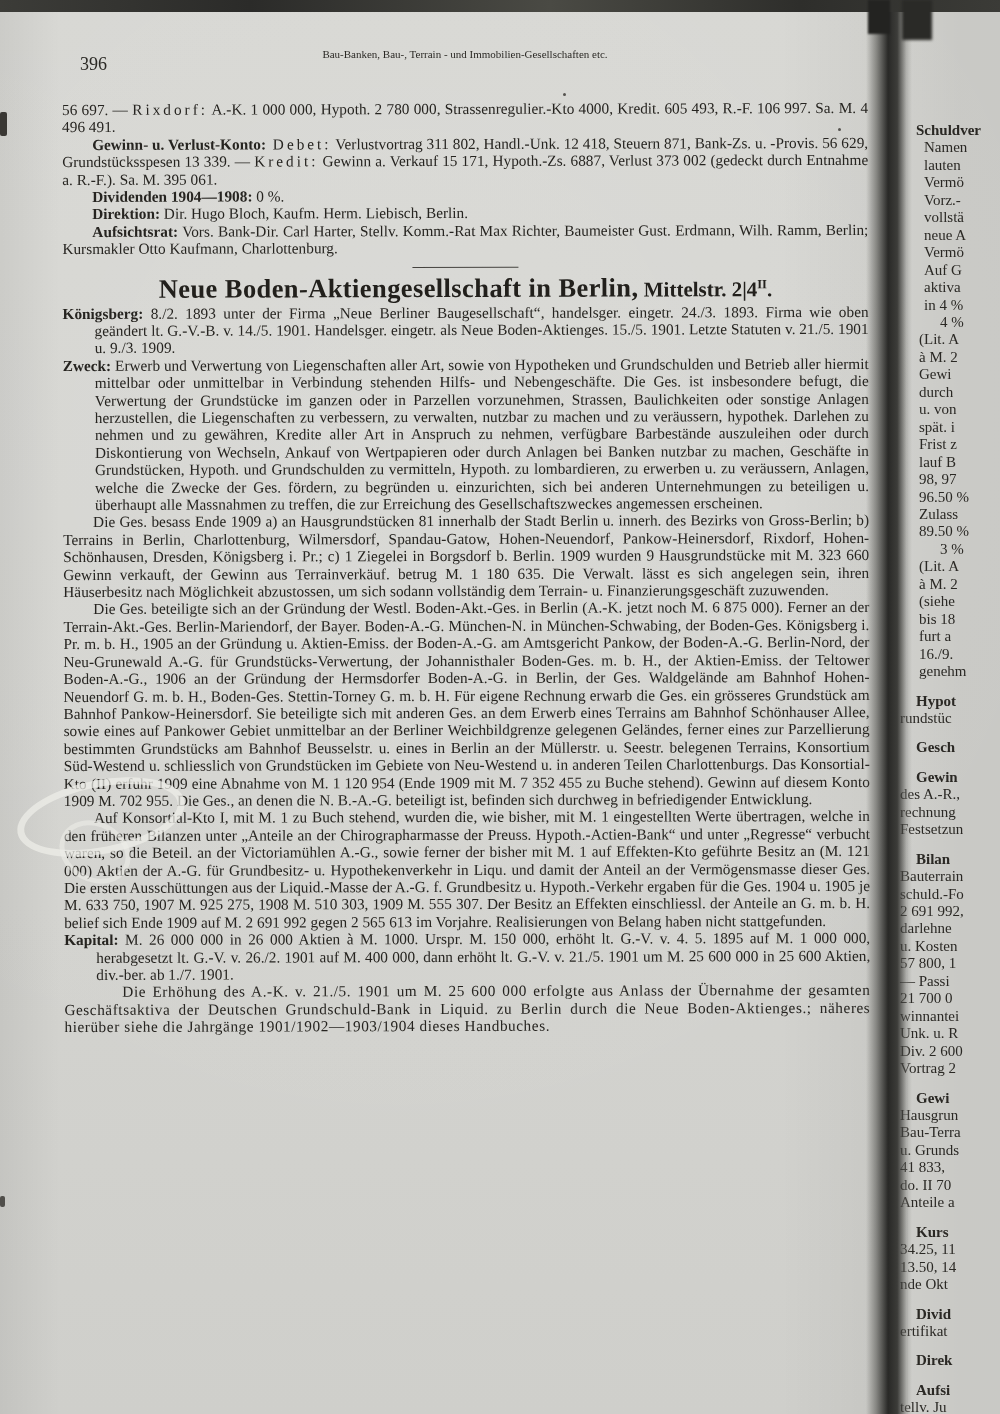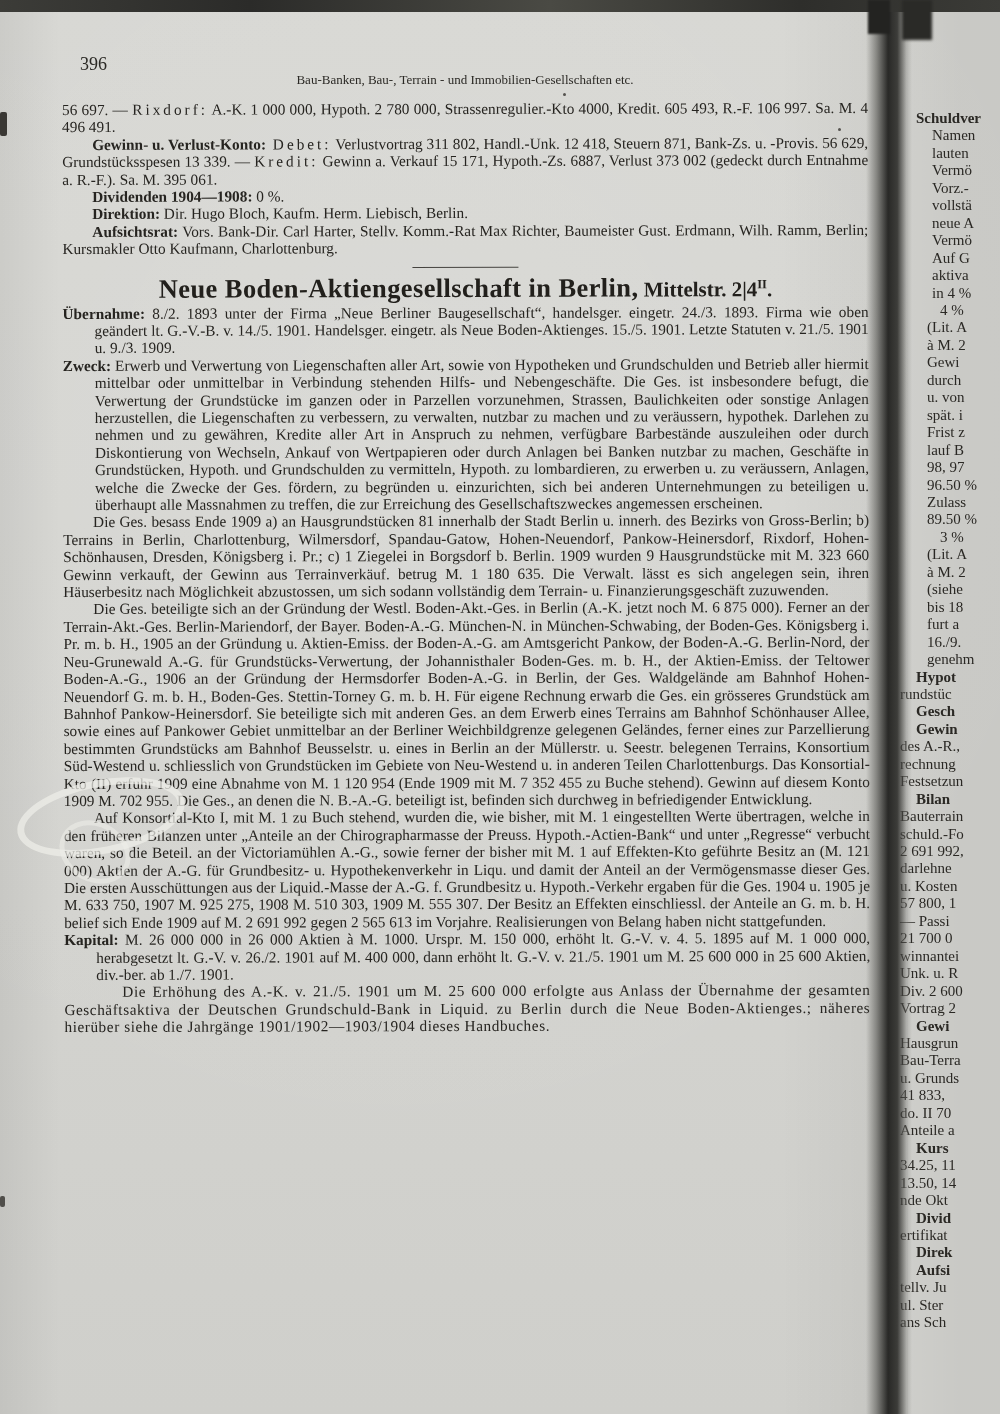--- a/index.html
+++ b/index.html
@@ -25,45 +25,45 @@
   .speck1{position:absolute;left:0;top:112px;width:7px;height:24px;background:#3a3834;border-radius:2px;z-index:3;}
   .speck2{position:absolute;left:0;top:1196px;width:5px;height:11px;background:#504e4a;border-radius:2px;z-index:3;}
   .dot1{position:absolute;left:563px;top:93px;width:3px;height:3px;background:#55534f;border-radius:50%;z-index:3;}
   .dot2{position:absolute;left:838px;top:128px;width:3px;height:3px;background:#55534f;border-radius:50%;z-index:3;}
   .swirl{position:absolute;left:16px;top:780px;width:156px;height:60px;
     border:7px solid rgba(238,238,233,0.72);border-radius:50%;transform:rotate(-11deg);z-index:5;}
   .swirl2{position:absolute;left:58px;top:822px;width:64px;height:50px;
     border:5px solid rgba(238,238,233,0.55);border-radius:50%;transform:rotate(28deg);z-index:5;}
 
   .page-num{position:absolute;left:80px;top:54px;font-size:18px;color:#2b2925;z-index:2;}
-  .running-title{position:absolute;left:62px;top:72px;width:806px;text-align:center;
-    font-size:13px;color:#2b2925;z-index:2;}
+  .running-title{position:absolute;left:62px;top:48px;width:806px;text-align:center;
+    font-size:11px;color:#2b2925;z-index:2;}
 
   .main-col{position:absolute;left:62px;top:101px;width:806px;z-index:2;
     font-size:15.3px;line-height:17.4px;text-align:justify;color:#262420;
     transform:rotate(-0.15deg);transform-origin:0 0;}
   .p{margin:0;}
   .ind-first{text-indent:30px;}
   .ind-deep{text-indent:58px;letter-spacing:0.55px;}
   .hang{padding-left:32px;text-indent:-32px;}
   .sperr{letter-spacing:3px;}
   .divider{width:106px;height:1.5px;background:#45433f;margin:10px auto 9px auto;}
   .entry-heading{margin:3px 0 3px 0;text-align:center;white-space:nowrap;font-weight:bold;color:#22201c;}
   .eh-main{font-size:26.5px;letter-spacing:0.4px;}
   .eh-addr{font-size:21px;margin-top:40px;}
   .eh-sup{font-size:12.5px;vertical-align:8px;}
 
   .right-frag{position:absolute;left:908px;top:110px;width:92px;z-index:3;
     font-size:15px;line-height:17.45px;color:#2a2824;}
   .frag-line{white-space:nowrap;overflow:visible;}
-  .frag-bold{font-weight:bold;}
+  .frag-bold{font-weight:bold;margin-top:12px;}
   .indneg{margin-left:-8px;}
-  .ind0{margin-left:19px;}
+  .ind0{margin-left:11px;}
   .ind1{margin-left:8px;}
-  .ind2{margin-left:24px;}
+  .ind2{margin-left:16px;}
   .ind3{margin-left:32px;}
 </style>
 </head>
 <body>
 
 <div class="page">
   <div class="right-paper"></div>
   <div class="shade"></div>
 
   <div class="page-num">396</div>
@@ -77,21 +77,21 @@
     <p class="p ind-first"><b>Dividenden 1904—1908:</b><span> 0 %.</span></p>
 
     <p class="p ind-first"><b>Direktion:</b><span> Dir. Hugo Bloch, Kaufm. Herm. Liebisch, Berlin.</span></p>
 
     <p class="p ind-first"><b>Aufsichtsrat:</b><span> Vors. Bank-Dir. Carl Harter, Stellv. Komm.-Rat Max Richter, Baumeister Gust. Erdmann, Wilh. Ramm, Berlin; Kursmakler Otto Kaufmann, Charlottenburg.</span></p>
 
     <div class="divider"></div>
 
     <div class="entry-heading"><span class="eh-main">Neue Boden-Aktiengesellschaft in Berlin,</span><span class="eh-addr"> Mittelstr. 2|4</span><span class="eh-addr eh-sup">II</span><span class="eh-addr">.</span></div>
 
-    <p class="p hang"><b>Übernahme:</b><span> 8./2. 1893 unter der Firma „Neue Berliner Baugesellschaft“, handelsger. eingetr. 24./3. 1893.  Firma wie oben geändert lt. G.-V.-B. v. 14./5. 1901.  Handelsger. eingetr. als Neue Boden-Aktienges. 15./5. 1901.  Letzte Statuten v. 21./5. 1901 u. 9./3. 1909.</span></p>
+    <p class="p hang"><b>Königsberg:</b><span> 8./2. 1893 unter der Firma „Neue Berliner Baugesellschaft“, handelsger. eingetr. 24./3. 1893.  Firma wie oben geändert lt. G.-V.-B. v. 14./5. 1901.  Handelsger. eingetr. als Neue Boden-Aktienges. 15./5. 1901.  Letzte Statuten v. 21./5. 1901 u. 9./3. 1909.</span></p>
 
     <p class="p hang"><b>Zweck:</b><span> Erwerb und Verwertung von Liegenschaften aller Art, sowie von Hypotheken und Grundschulden und Betrieb aller hiermit mittelbar oder unmittelbar in Verbindung stehenden Hilfs- und Nebengeschäfte.  Die Ges. ist insbesondere befugt, die Verwertung der Grundstücke im ganzen oder in Parzellen vorzunehmen, Strassen, Baulichkeiten oder sonstige Anlagen herzustellen, die Liegenschaften zu verbessern, zu verwalten, nutzbar zu machen und zu veräussern, hypothek. Darlehen zu nehmen und zu gewähren, Kredite aller Art in Anspruch zu nehmen, verfügbare Barbestände auszuleihen oder durch Diskontierung von Wechseln, Ankauf von Wertpapieren oder durch Anlagen bei Banken nutzbar zu machen, Geschäfte in Grundstücken, Hypoth. und Grundschulden zu vermitteln, Hypoth. zu lombardieren, zu erwerben u. zu veräussern, Anlagen, welche die Zwecke der Ges. fördern, zu begründen u. einzurichten, sich bei anderen Unternehmungen zu beteiligen u. überhaupt alle Massnahmen zu treffen, die zur Erreichung des Gesellschaftszweckes angemessen erscheinen.</span></p>
 
     <p class="p ind-first"><span>Die Ges. besass Ende 1909 a) an Hausgrundstücken 81 innerhalb der Stadt Berlin u. innerh. des Bezirks von Gross-Berlin; b) Terrains in Berlin, Charlottenburg, Wilmersdorf, Spandau-Gatow, Hohen-Neuendorf, Pankow-Heinersdorf, Rixdorf, Hohen-Schönhausen, Dresden, Königsberg i. Pr.; c) 1 Ziegelei in Borgsdorf b. Berlin.  1909 wurden 9 Hausgrundstücke mit M. 323 660 Gewinn verkauft, der Gewinn aus Terrainverkäuf. betrug M. 1 180 635.  Die Verwalt. lässt es sich angelegen sein, ihren Häuserbesitz nach Möglichkeit abzustossen, um sich sodann vollständig dem Terrain- u. Finanzierungsgeschäft zuzuwenden.</span></p>
 
     <p class="p ind-first"><span>Die Ges. beteiligte sich an der Gründung der Westl. Boden-Akt.-Ges. in Berlin (A.-K. jetzt noch M. 6 875 000).  Ferner an der Terrain-Akt.-Ges. Berlin-Mariendorf, der Bayer. Boden-A.-G. München-N. in München-Schwabing, der Boden-Ges. Königsberg i. Pr. m. b. H., 1905 an der Gründung u. Aktien-Emiss. der Boden-A.-G. am Amtsgericht Pankow, der Boden-A.-G. Berlin-Nord, der Neu-Grunewald A.-G. für Grundstücks-Verwertung, der Johannisthaler Boden-Ges. m. b. H., der Aktien-Emiss. der Teltower Boden-A.-G., 1906 an der Gründung der Hermsdorfer Boden-A.-G. in Berlin, der Ges. Waldgelände am Bahnhof Hohen-Neuendorf G. m. b. H., Boden-Ges. Stettin-Torney G. m. b. H.  Für eigene Rechnung erwarb die Ges. ein grösseres Grundstück am Bahnhof Pankow-Heinersdorf.  Sie beteiligte sich mit anderen Ges. an dem Erwerb eines Terrains am Bahnhof Schönhauser Allee, sowie eines auf Pankower Gebiet unmittelbar an der Berliner Weichbildgrenze gelegenen Geländes, ferner eines zur Parzellierung bestimmten Grundstücks am Bahnhof Beusselstr. u. eines in Berlin an der Müllerstr. u. Seestr. belegenen Terrains, Konsortium Süd-Westend u. schliesslich von Grundstücken im Gebiete von Neu-Westend u. in anderen Teilen Charlottenburgs.  Das Konsortial-Kto (II) erfuhr 1909 eine Abnahme von M. 1 120 954 (Ende 1909 mit M. 7 352 455 zu Buche stehend).  Gewinn auf diesem Konto 1909 M. 702 955.  Die Ges., an denen die N. B.-A.-G. beteiligt ist, befinden sich durchweg in befriedigender Entwicklung.</span></p>
 
     <p class="p ind-first"><span>Auf Konsortial-Kto I, mit M. 1 zu Buch stehend, wurden die, wie bisher, mit M. 1 eingestellten Werte übertragen, welche in den früheren Bilanzen unter „Anteile an der Chirographarmasse der Preuss. Hypoth.-Actien-Bank“ und unter „Regresse“ verbucht waren, so die Beteil. an der Victoriamühlen A.-G., sowie ferner der bisher mit M. 1 auf Effekten-Kto geführte Besitz an (M. 121 000) Aktien der A.-G. für Grundbesitz- u. Hypothekenverkehr in Liqu. und damit der Anteil an der Vermögensmasse dieser Ges.  Die ersten Ausschüttungen aus der Liquid.-Masse der A.-G. f. Grundbesitz u. Hypoth.-Verkehr ergaben für die Ges. 1904 u. 1905 je M. 633 750, 1907 M. 925 275, 1908 M. 510 303, 1909 M. 555 307. Der Besitz an Effekten einschliessl. der Anteile an G. m. b. H. belief sich Ende 1909 auf M. 2 691 992 gegen 2 565 613 im Vorjahre.  Realisierungen von Belang haben nicht stattgefunden.</span></p>
 
     <p class="p hang"><b>Kapital:</b><span> M. 26 000 000 in 26 000 Aktien à M. 1000.  Urspr. M. 150 000, erhöht lt. G.-V. v. 4. 5. 1895 auf M. 1 000 000, herabgesetzt lt. G.-V. v. 26./2. 1901 auf M. 400 000, dann erhöht lt. G.-V. v. 21./5. 1901 um M. 25 600 000 in 25 600 Aktien, div.-ber. ab 1./7. 1901.</span></p>

